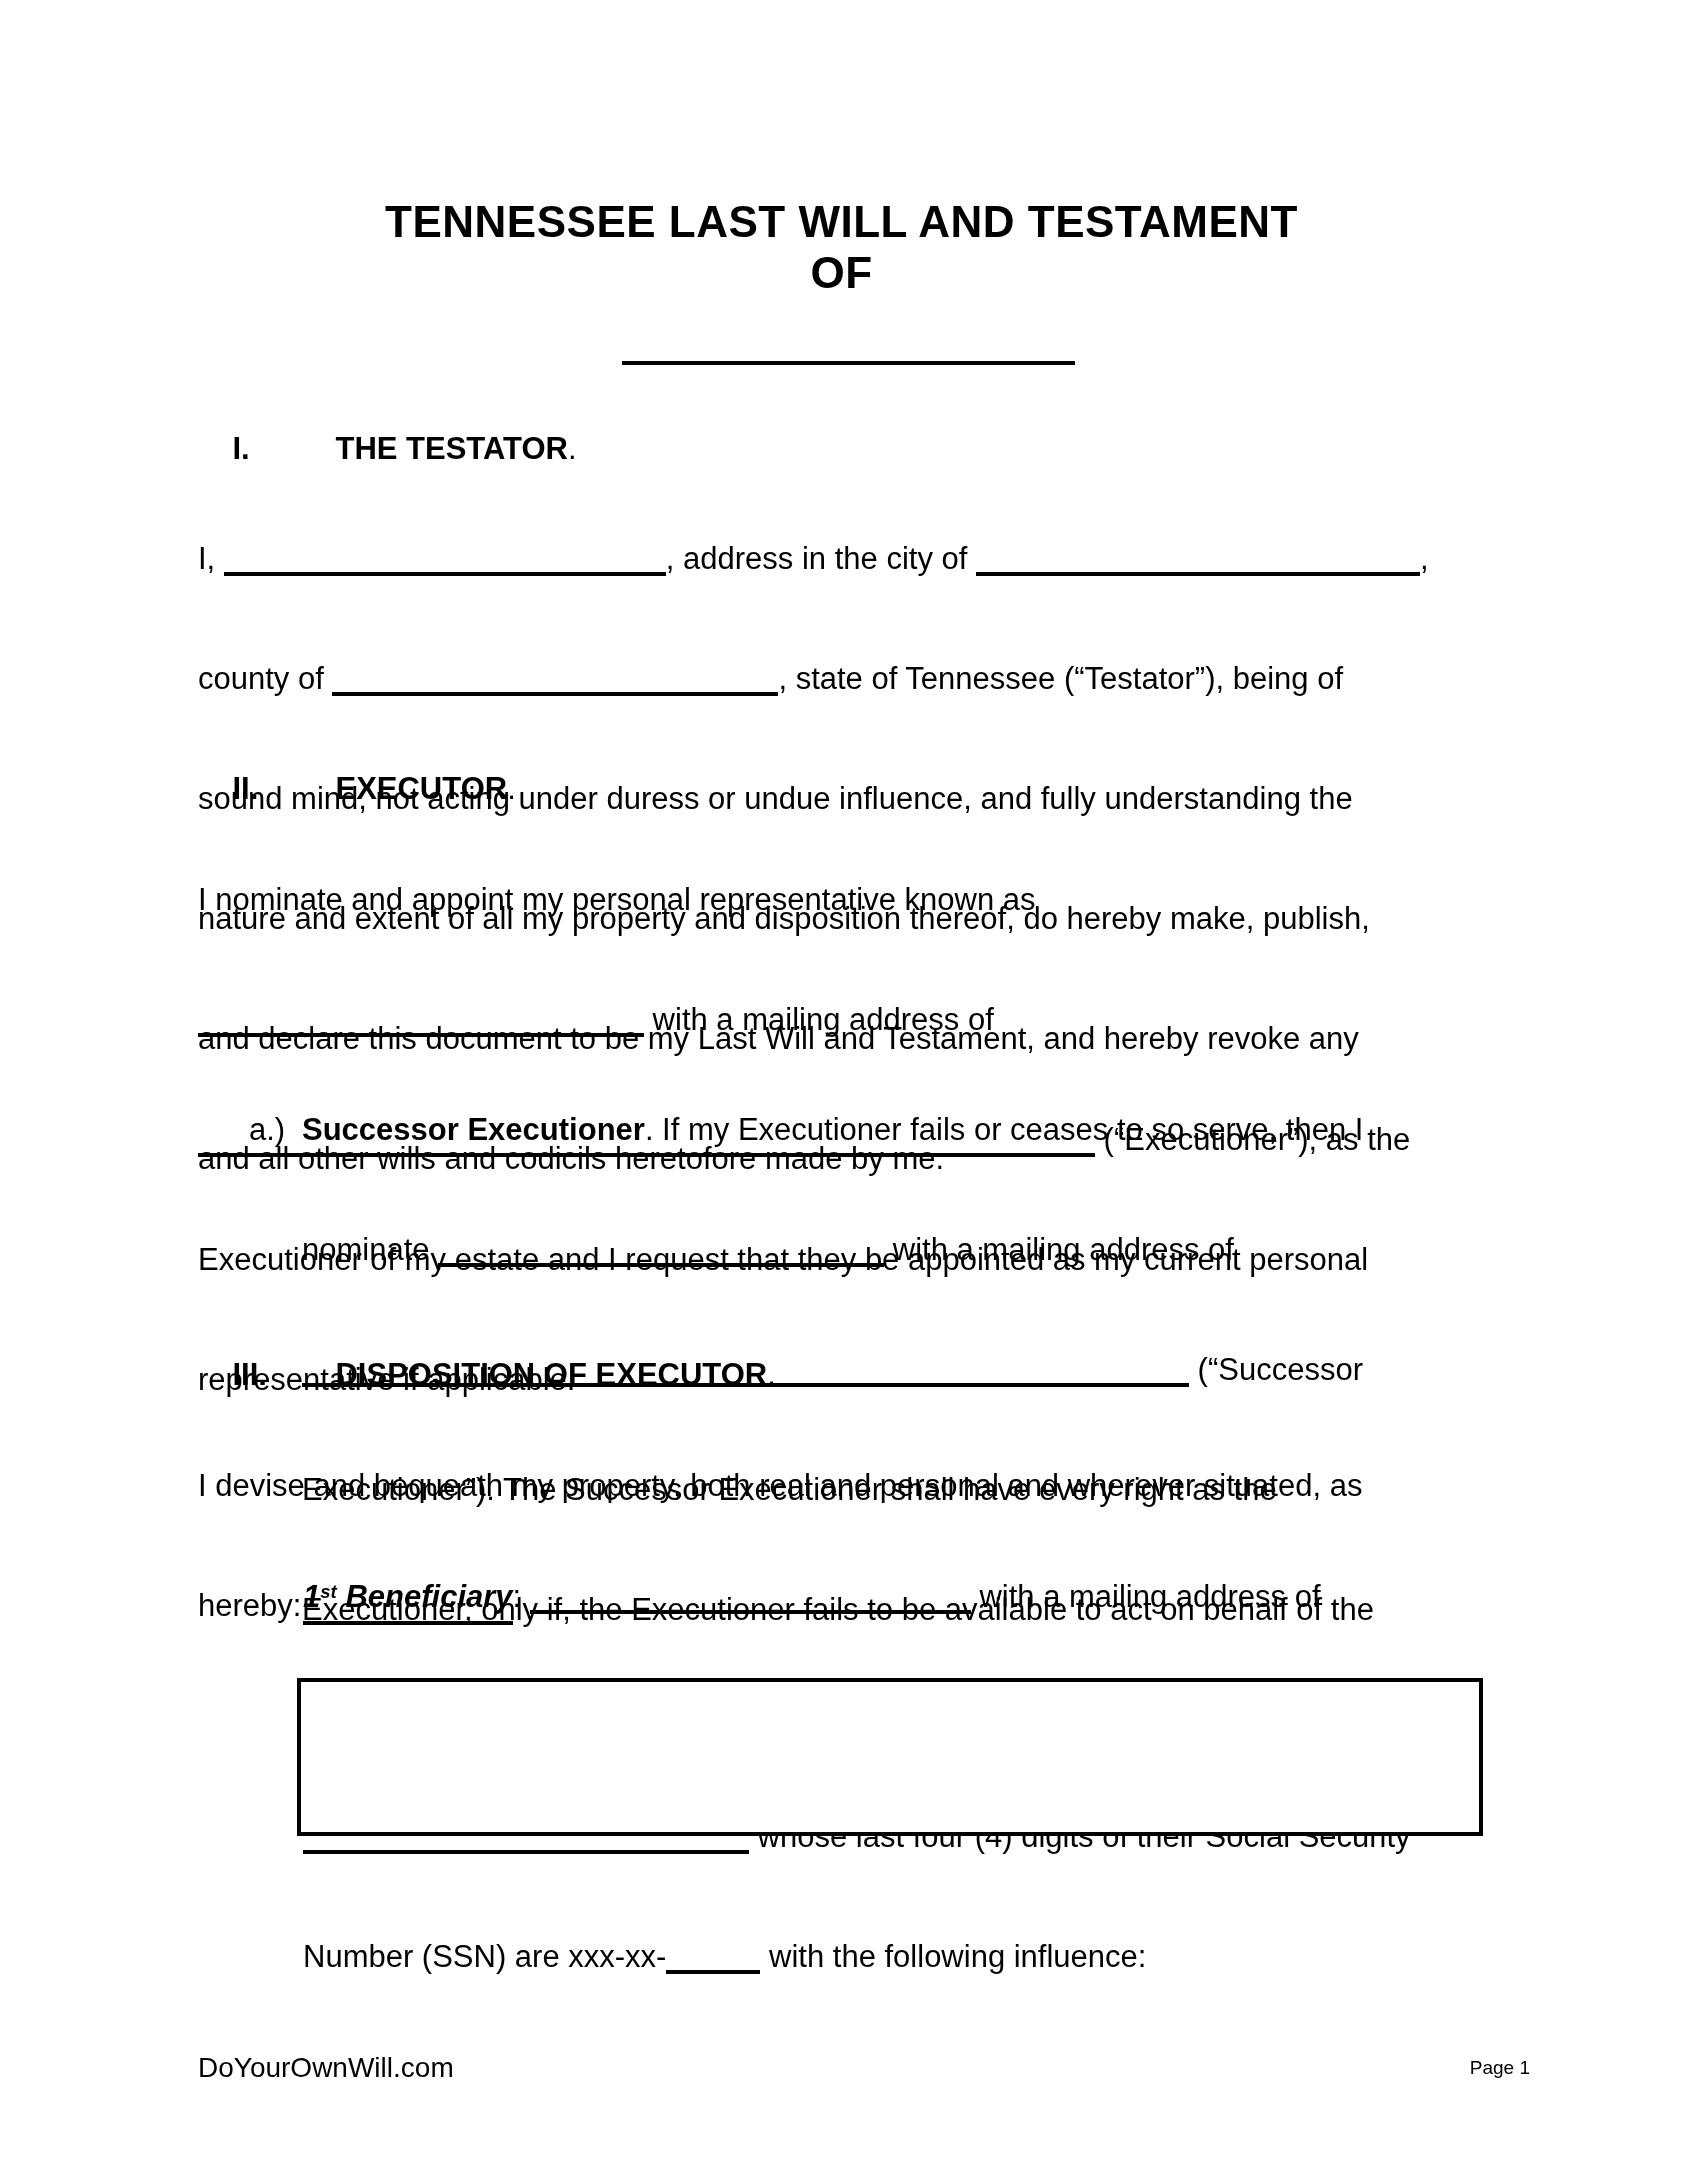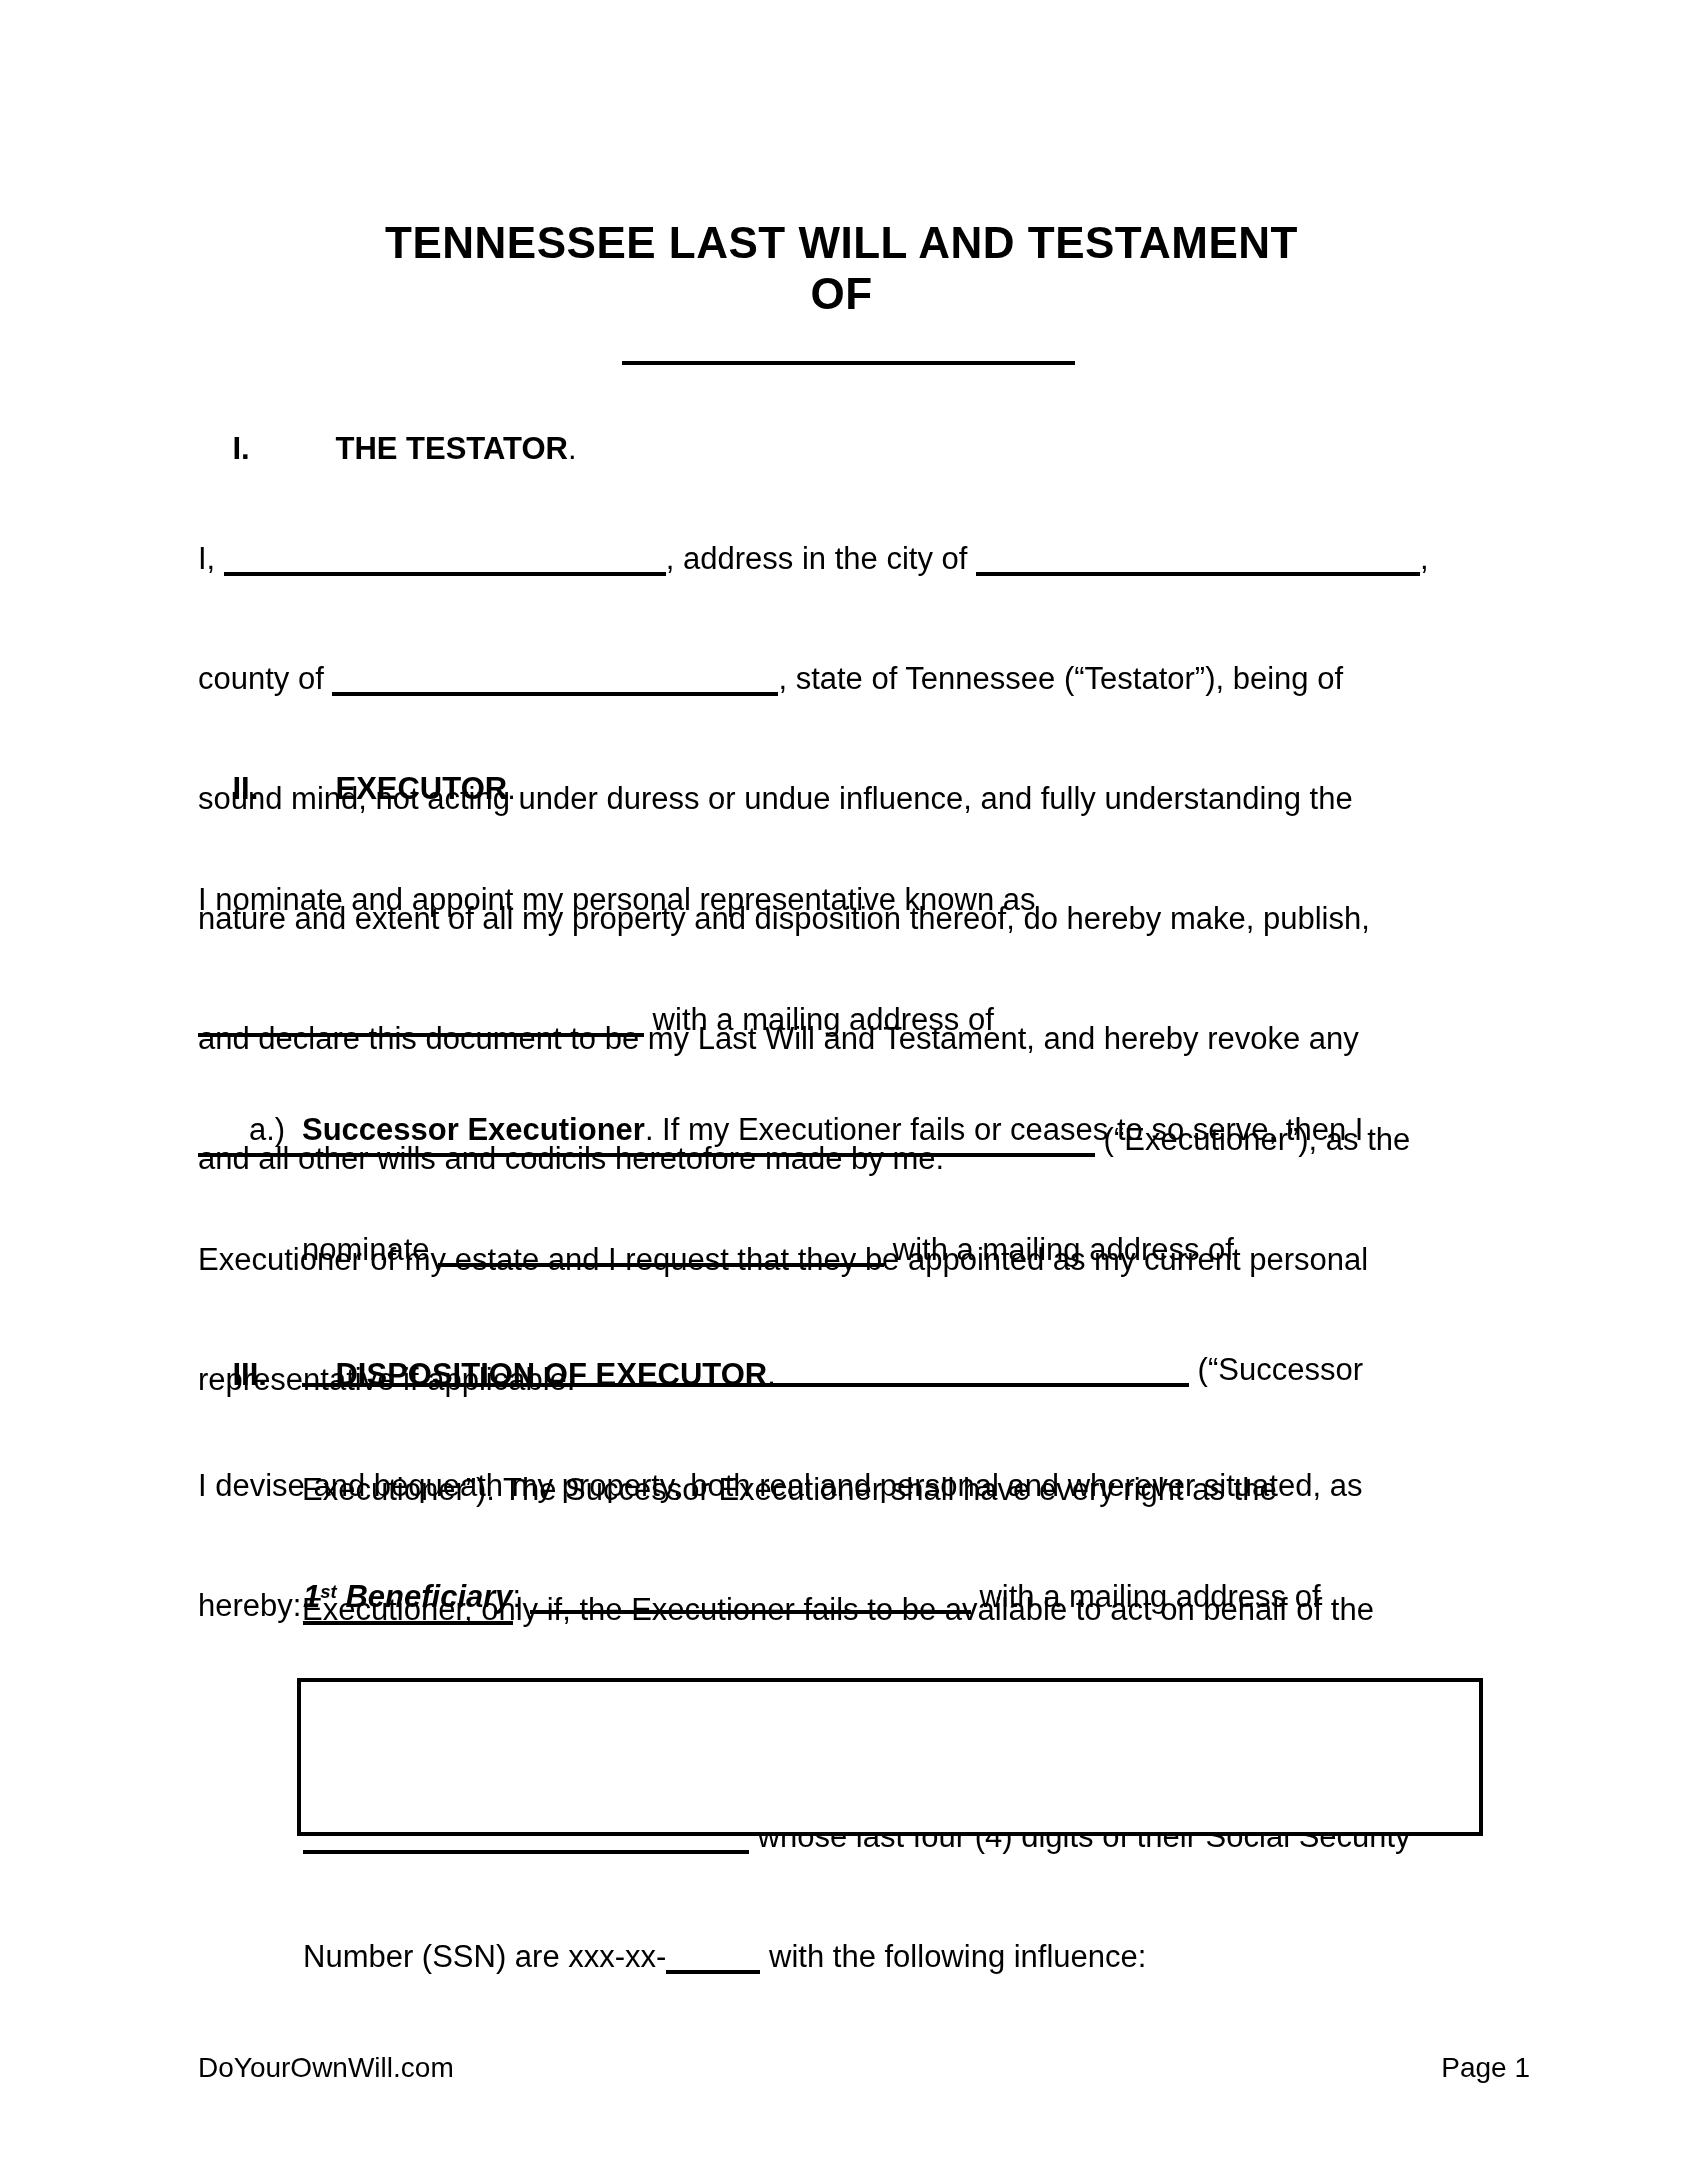--- a/index.html
+++ b/index.html
@@ -17,21 +17,20 @@
   .abs { position: absolute; }
 
   
   .doc-title {
     left: 0; top: 196px; width: 1683px;
     text-align: center;
     font-weight: bold;
     font-size: 44px;
     line-height: 51px;
     letter-spacing: 0.5px;
-    margin-top: 21px;
   }
   .title-blank {
     top: 337px; left: 622px;
     width: 453px; height: 24px;
     border-bottom: 4px solid #000;
   }
 
   
   .heading { left: 198px; font-weight: bold; white-space: pre; }
   .hnum { display: inline-block; width: 103px; }
@@ -70,21 +69,21 @@
   }
 
   
   .footer-left {
     top: 2050px; left: 198px;
     font-size: 28px; line-height: 36px;
   }
   .footer-right {
     top: 2050px; left: 1233px; width: 297px;
     text-align: right;
-    font-size: 28px; line-height: 36px;
+    font-size: 19px; line-height: 36px;
   }
 </style>
 </head>
 <body>
 
 <div class="page">
 
   <div class="abs doc-title">
     <div>TENNESSEE LAST WILL AND TESTAMENT</div>
     <div>OF</div>

